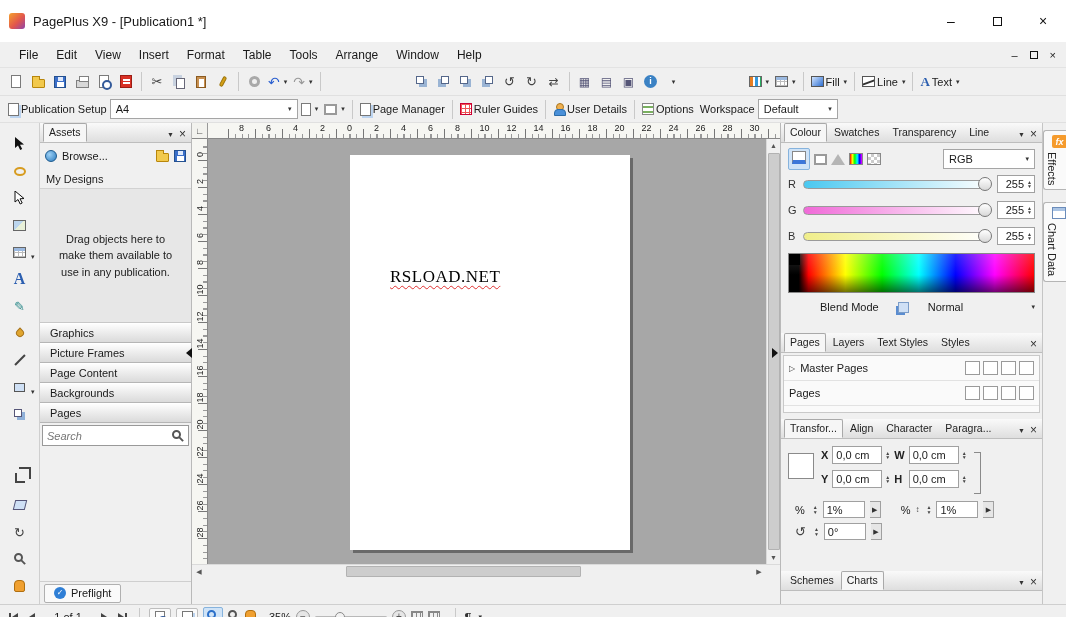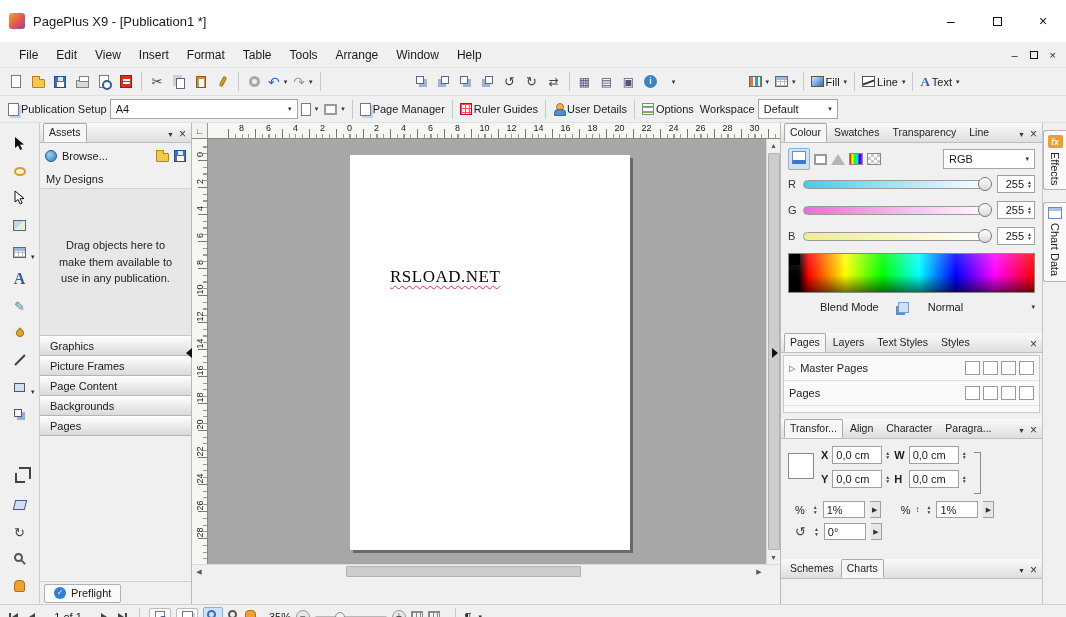--- a/index.html
+++ b/index.html
@@ -170,24 +170,24 @@
   .tf-square{width:26px;height:26px;background:#fff;border:1px solid #8a8a8a;margin-top:7px;flex:none}
   .tf-grid{display:grid;grid-template-columns:auto auto auto auto;gap:6px 4px;align-items:center}
   .tf-label{font-size:11px;font-weight:bold;color:#222}
   .tf-fieldwrap{display:flex;align-items:center}
   .tf-field{width:50px;height:18px;background:#fff;border:1px solid #a0a0a0;font-size:11px;display:flex;align-items:center;padding:0 3px}
   .tf-link{width:7px;height:42px;border:1px solid #8a8a8a;border-left:none;margin-top:6px;flex:none}
   .tf-row{display:flex;align-items:center;gap:5px;padding:5px 7px 0 14px;font-size:11px}
   .tf-sm{width:42px;height:17px;background:#fff;border:1px solid #a0a0a0;display:flex;align-items:center;padding:0 3px;font-size:11px}
   .fly{width:11px;height:17px;border:1px solid #a0a0a0;border-left:none;background:#e6e6e6;display:flex;align-items:center;justify-content:center;font-size:7px;color:#333}
   .updn{font-size:8px;color:#444;letter-spacing:-1px}
-  .schemes-panel{flex:1;margin-top:4px}
+  .schemes-panel{flex:1;margin-top:16px}
   
   .side-tabs{width:24px;background:#f0f0f0;border-left:1px solid #c5c5c5;display:flex;flex-direction:column;align-items:flex-start;padding-top:7px;gap:12px;flex:none}
-  .side-tab{width:23px;background:#fafafa;border:1px solid #b5b5b5;border-right:none;border-radius:3px 0 0 3px;display:flex;flex-direction:column;align-items:center;padding:4px 8px;gap:4px}
+  .side-tab{width:23px;background:#fafafa;border:1px solid #b5b5b5;border-right:none;border-radius:3px 0 0 3px;display:flex;flex-direction:column;padding:4px 8px;gap:4px}
   .vtext{writing-mode:vertical-rl;font-size:11px;color:#222}
   .fx-icon{width:15px;height:13px;background:#f59b2d;color:#fff;font-size:9px;font-style:italic;display:flex;align-items:center;justify-content:center;border-radius:2px;font-weight:bold}
   .cd-icon{width:14px;height:12px;background:#fff;border:1px solid #6b8cba;background-image:linear-gradient(#aac4e4 3px,transparent 3px)}
   
   .statusbar{height:25px;display:flex;align-items:center;background:#f0f0f0;border-top:1px solid #cfcfcf;padding:0 6px;gap:5px}
   .navg{display:flex;align-items:center;gap:1px;padding:0 3px}
   .vbar{width:2px;height:8px;background:#444}
   .tl{width:0;height:0;border-top:4px solid transparent;border-bottom:4px solid transparent;border-right:6px solid #444}
   .tr{width:0;height:0;border-top:4px solid transparent;border-bottom:4px solid transparent;border-left:6px solid #444}
   .page-ind{width:50px;text-align:center;font-size:11px}
@@ -441,20 +441,24 @@
       <span class="i i-folder"></span>
       <span class="i i-floppy"></span>
     </div>
     <div class="my-designs">My Designs</div>
     <div class="drag-hint">Drag objects here to make them available to use in any publication.</div>
     <div class="asec">Graphics</div>
     <div class="asec">Picture Frames</div>
     <div class="asec">Page Content</div>
     <div class="asec">Backgrounds</div>
     <div class="asec">Pages</div>
+    <div class="search-box">
+      <input class="search-input" placeholder="Search" style="">
+      <span class="i i-mag"></span>
+    </div>
     <div class="flex"></div>
     <div class="preflight">
       <span class="preflight-tab">
         <span class="i i-checkc">✓</span>
         <span>Preflight</span>
       </span>
     </div>
   </div>
 
   <div class="canvas-wrap">

